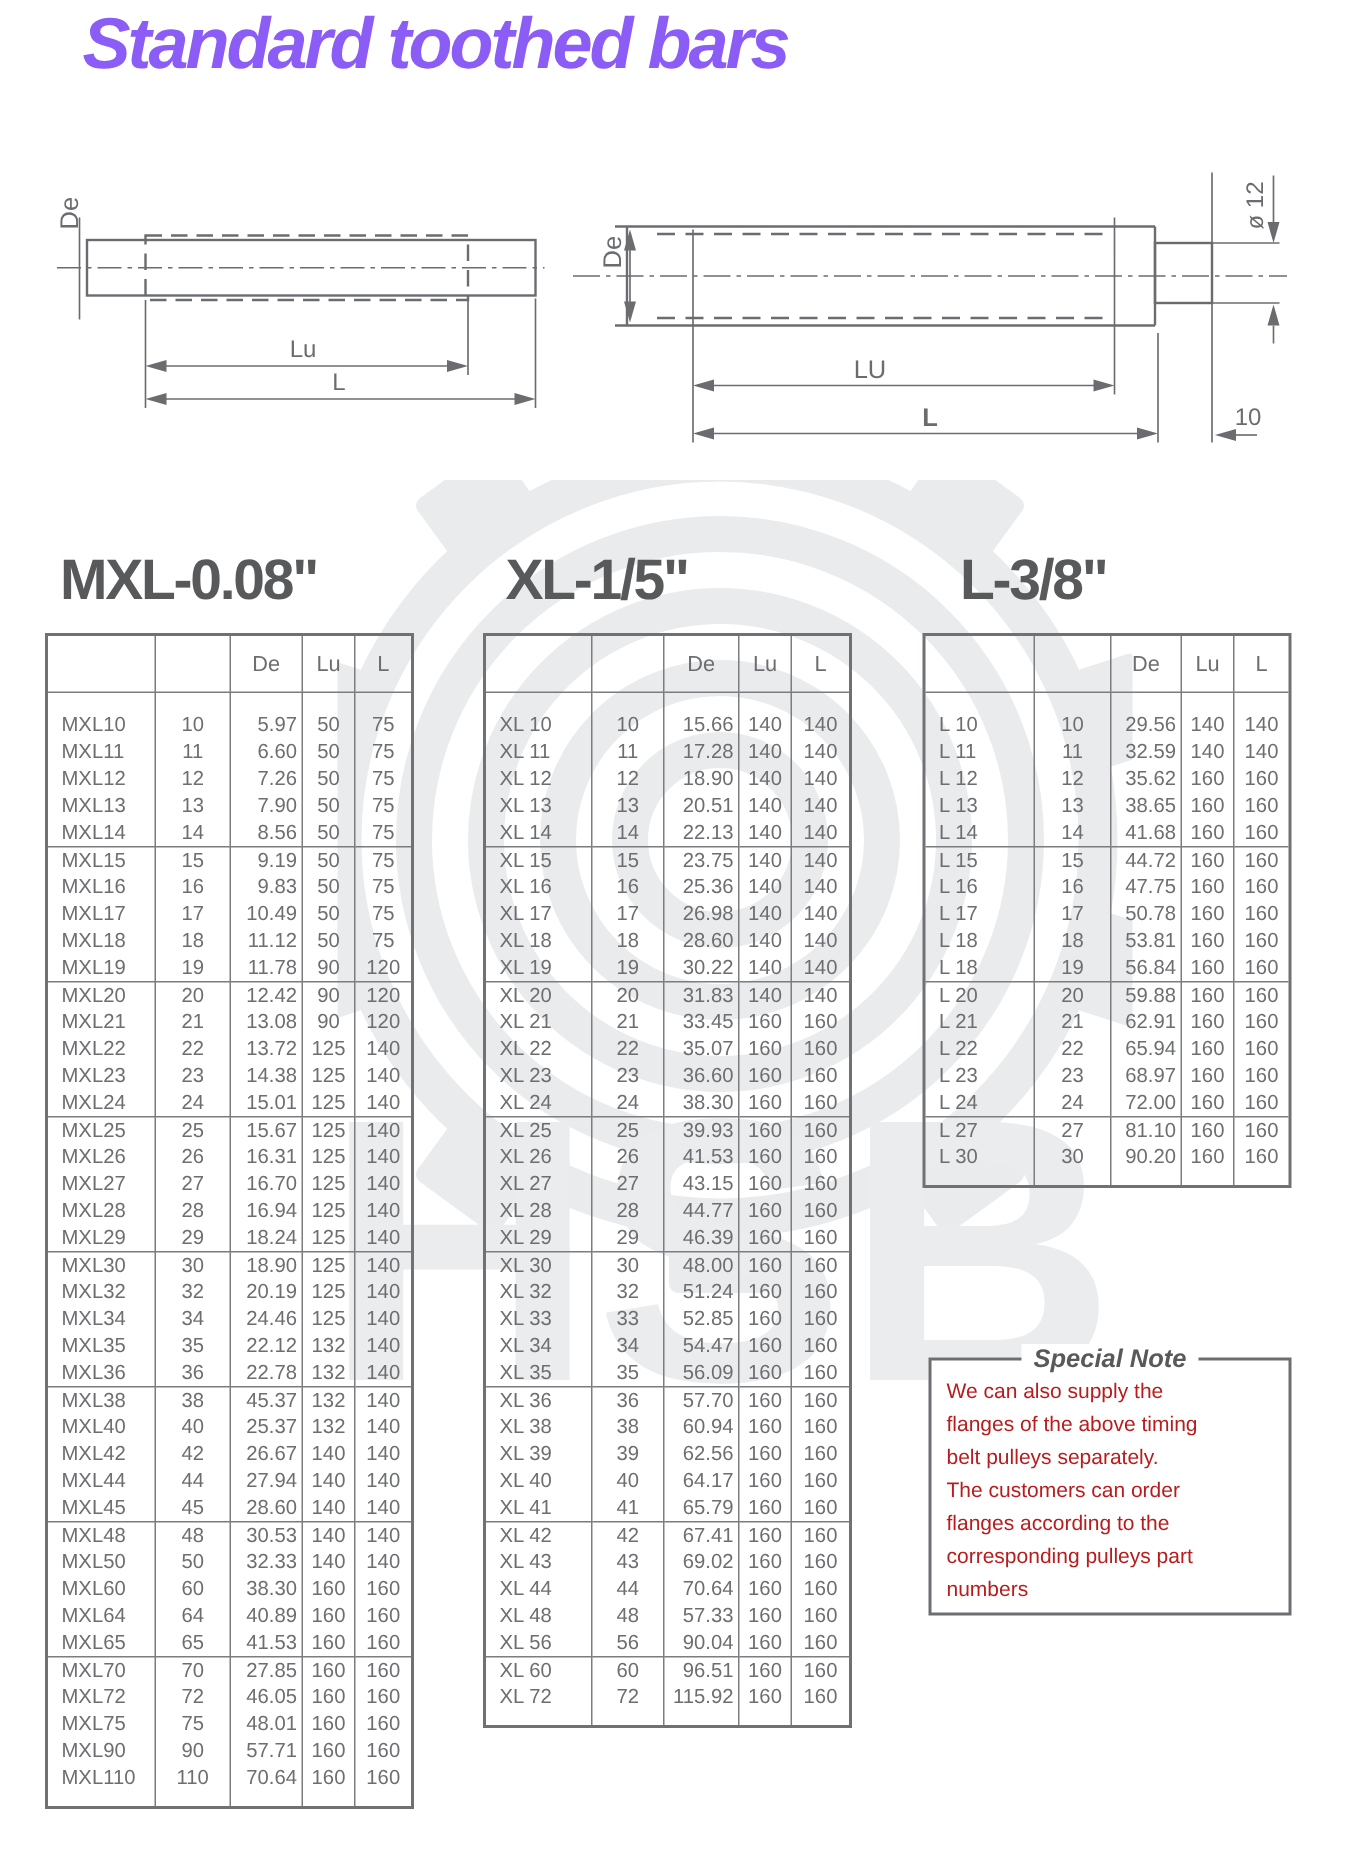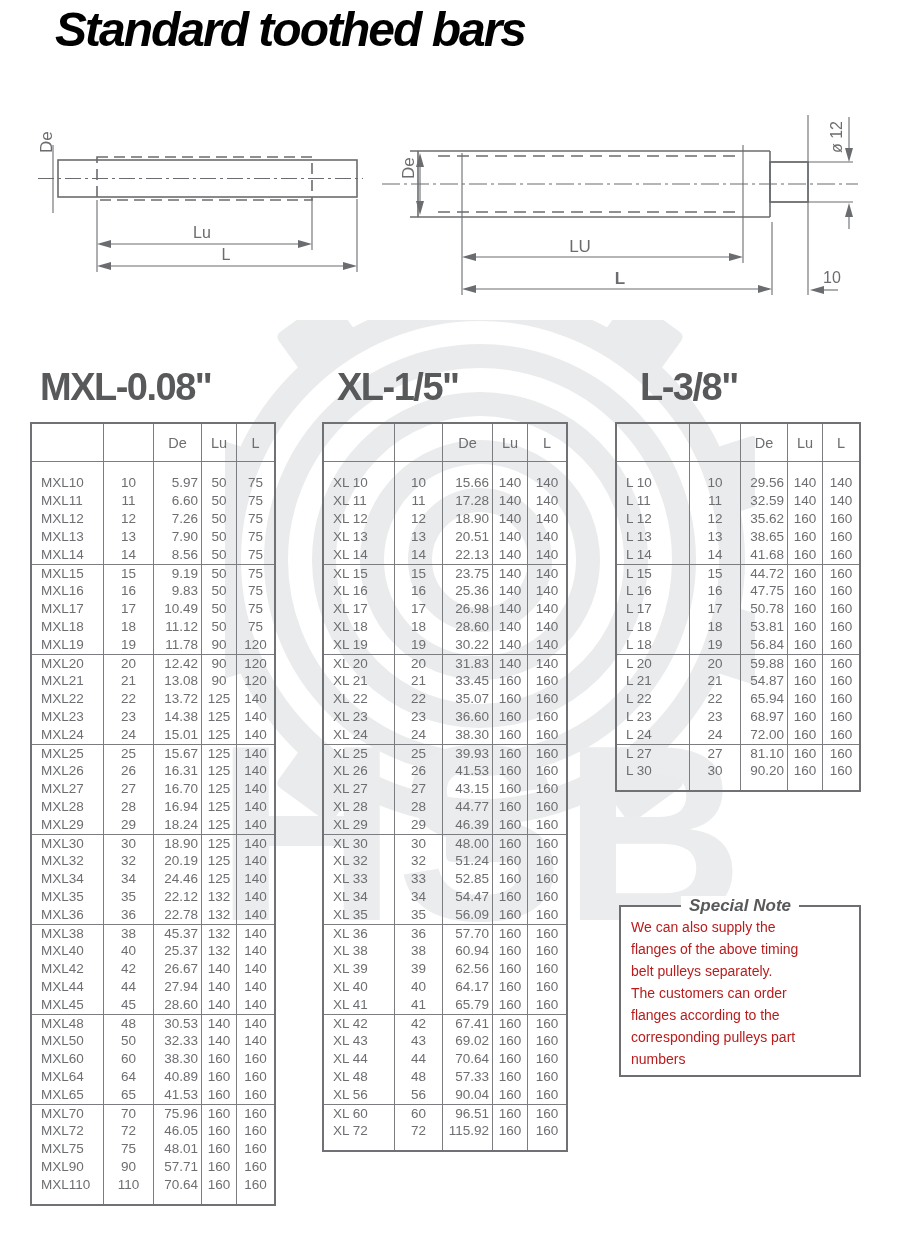--- a/index.html
+++ b/index.html
@@ -6,21 +6,21 @@
   body{
     width:900px;height:1236px;background:#ffffff;position:relative;overflow:hidden;
     font-family:"Liberation Sans",sans-serif;
   }
   
   #watermark{position:absolute;left:225px;top:320px;z-index:0;}
   
   #page-title{
     position:absolute;left:55px;top:2px;z-index:2;
     font:italic bold 48px "Liberation Sans",sans-serif;
-    color:#000000;letter-spacing:-2px;white-space:nowrap;
+    color:#8b5cf6;letter-spacing:-2px;white-space:nowrap;
   }
   
   #draw-small{position:absolute;left:20px;top:95px;z-index:2;}
   #draw-large{position:absolute;left:380px;top:95px;z-index:2;}
   svg text{font-family:"Liberation Sans",sans-serif;fill:#6a6c6f;}
   
   .sect{
     position:absolute;top:366px;z-index:2;
     font:bold 38px "Liberation Sans",sans-serif;color:#58595b;
     letter-spacing:-1.5px;white-space:nowrap;
@@ -381,21 +381,21 @@
     <div class="cell data c-de vr">40.89</div>
     <div class="cell data c-lu vr">160</div>
     <div class="cell data c-l">160</div>
     <div class="cell data c-part vr">MXL65</div>
     <div class="cell data c-teeth vr">65</div>
     <div class="cell data c-de vr">41.53</div>
     <div class="cell data c-lu vr">160</div>
     <div class="cell data c-l">160</div>
     <div class="cell data c-part vr gt">MXL70</div>
     <div class="cell data c-teeth vr gt">70</div>
-    <div class="cell data c-de vr gt">75.96</div>
+    <div class="cell data c-de vr gt">27.85</div>
     <div class="cell data c-lu vr gt">160</div>
     <div class="cell data c-l gt">160</div>
     <div class="cell data c-part vr">MXL72</div>
     <div class="cell data c-teeth vr">72</div>
     <div class="cell data c-de vr">46.05</div>
     <div class="cell data c-lu vr">160</div>
     <div class="cell data c-l">160</div>
     <div class="cell data c-part vr">MXL75</div>
     <div class="cell data c-teeth vr">75</div>
     <div class="cell data c-de vr">48.01</div>
@@ -680,21 +680,21 @@
     <div class="cell data c-de vr">56.84</div>
     <div class="cell data c-lu vr">160</div>
     <div class="cell data c-l">160</div>
     <div class="cell data c-part vr gt">L 20</div>
     <div class="cell data c-teeth vr gt">20</div>
     <div class="cell data c-de vr gt">59.88</div>
     <div class="cell data c-lu vr gt">160</div>
     <div class="cell data c-l gt">160</div>
     <div class="cell data c-part vr">L 21</div>
     <div class="cell data c-teeth vr">21</div>
-    <div class="cell data c-de vr">54.87</div>
+    <div class="cell data c-de vr">62.91</div>
     <div class="cell data c-lu vr">160</div>
     <div class="cell data c-l">160</div>
     <div class="cell data c-part vr">L 22</div>
     <div class="cell data c-teeth vr">22</div>
     <div class="cell data c-de vr">65.94</div>
     <div class="cell data c-lu vr">160</div>
     <div class="cell data c-l">160</div>
     <div class="cell data c-part vr">L 23</div>
     <div class="cell data c-teeth vr">23</div>
     <div class="cell data c-de vr">68.97</div>

